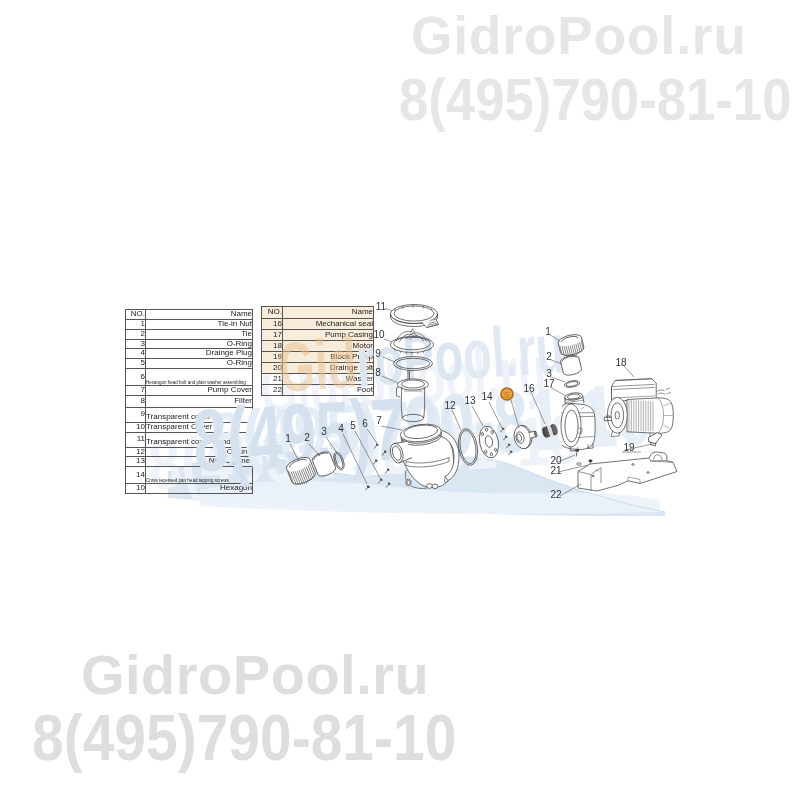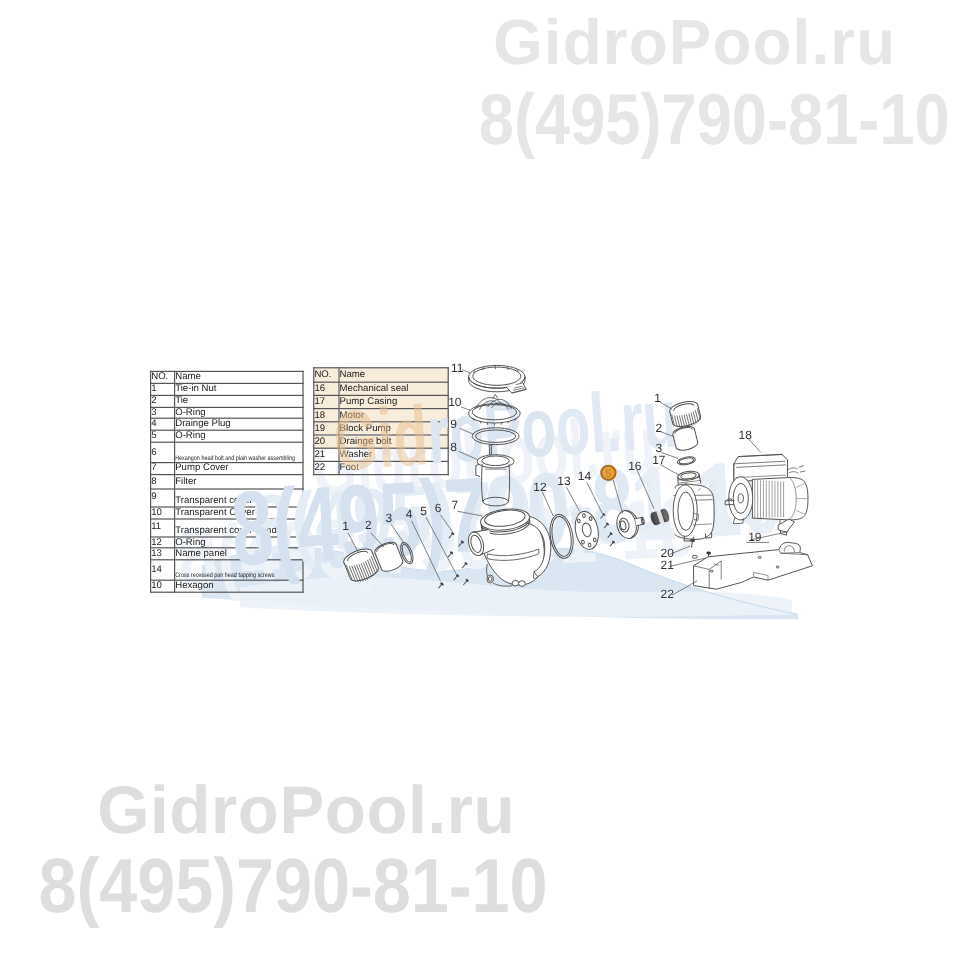--- a/index.html
+++ b/index.html
@@ -5,21 +5,21 @@
 html,body{margin:0;padding:0;background:#ffffff;}
 #page{position:relative;width:800px;height:800px;overflow:hidden;background:#fff;
   font-family:"Liberation Sans",sans-serif;}
 .wm{position:absolute;font-weight:bold;color:#e6e6e6;white-space:nowrap;line-height:1;}
 #wm-tr1{left:411px;top:9px;font-size:53px;letter-spacing:1px;}
 #wm-tr2{left:399px;top:70px;font-size:60px;transform:scaleX(0.878);transform-origin:left top;}
 #wm-bl1{left:81px;top:647px;font-size:56px;letter-spacing:0.5px;color:#dedede;}
 #wm-bl2{left:32px;top:706px;font-size:64px;transform:scaleX(0.89);transform-origin:left top;color:#dedede;}
 
 table{border-collapse:collapse;position:absolute;table-layout:fixed;}
-td{border:1px solid #555;font-size:8px;color:#222;text-align:left;padding:0;
+td{border:1px solid #555;font-size:8px;color:#222;text-align:right;padding:0;
    line-height:1.1;font-family:"Liberation Sans",sans-serif;overflow:hidden;}
 #tleft{left:125px;top:309px;width:124px;}
 #tright{left:261px;top:306px;width:109px;}
 #tright td.c{background:#f8ecda;}
 td.small{font-size:5.5px;vertical-align:bottom;text-align:left;white-space:nowrap;}
 td.small span{display:inline-block;transform:scaleX(0.82);transform-origin:0 100%;}
 td.r{text-align:left;}
 td.bl{vertical-align:bottom;text-align:left;white-space:nowrap;}
 </style>
 </head>

